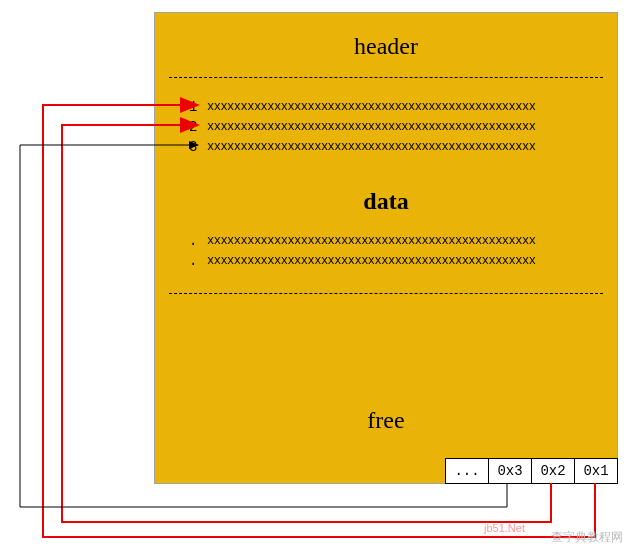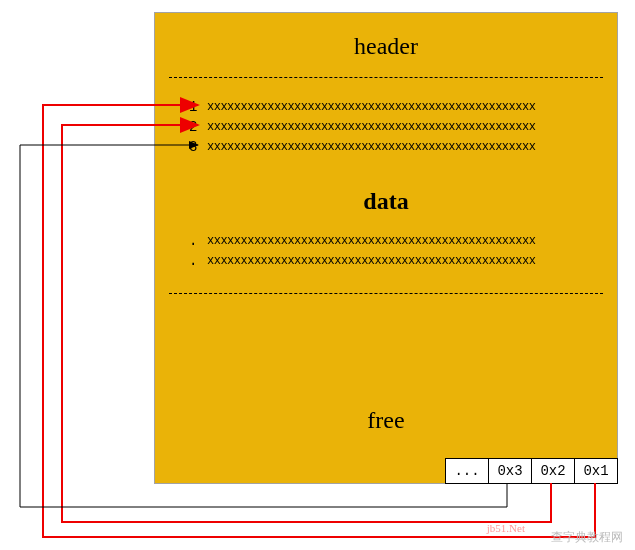--- a/index.html
+++ b/index.html
@@ -104,21 +104,21 @@
     font-size: 12px;
     color: #bbb;
     font-family: Liberation Serif, serif;
   }
   .watermark2 {
     position: absolute;
     right: 110px;
     bottom: 16px;
     font-size: 11px;
     color: #f99;
-    font-family: Liberation Serif, serif;
+    font-family: Liberation Sans, sans-serif;
   }
 </style>
 </head>
 <body>
 
 <div class="container">
   <div class="section-label header-label">header</div>
   <div class="divider div1"></div>
 
   <div class="row r1">

